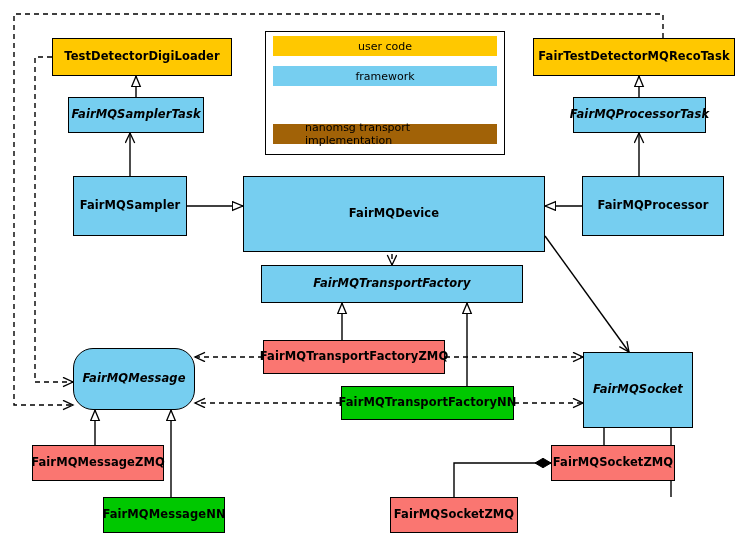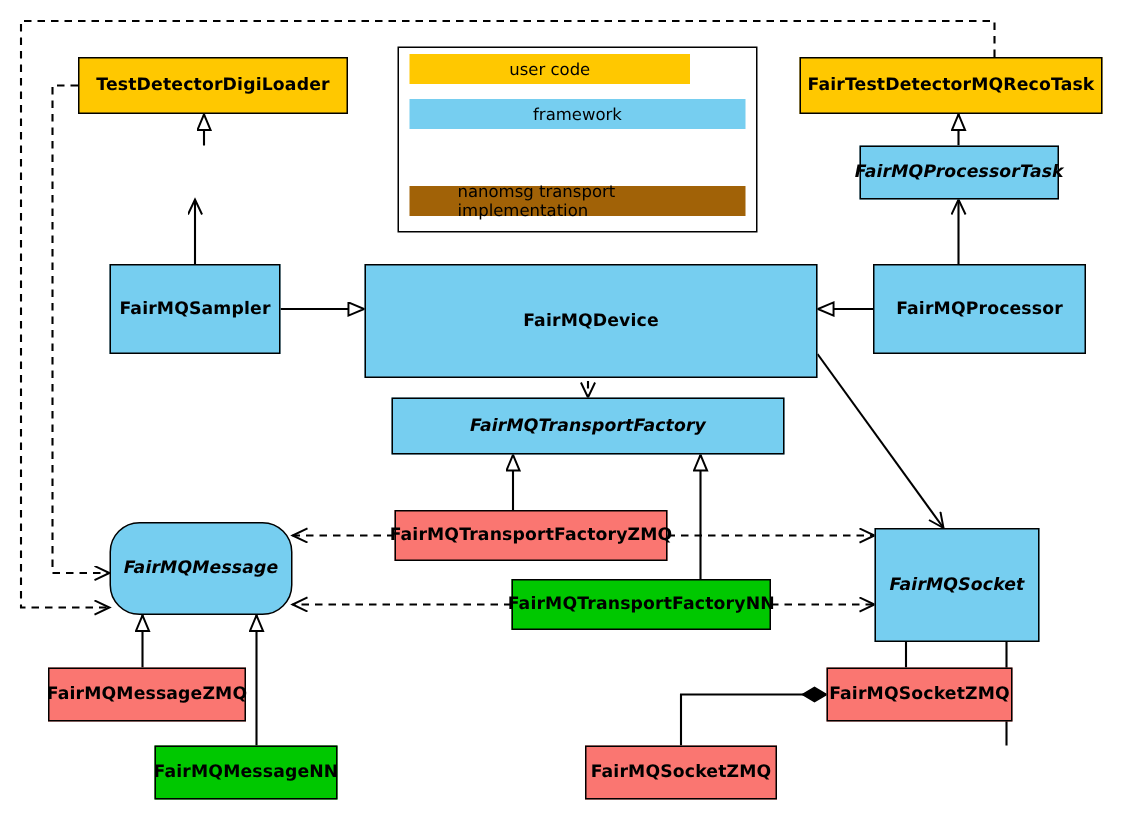--- a/index.html
+++ b/index.html
@@ -119,32 +119,35 @@
       <path d="M604,445 L604,414" marker-end="url(#hollowTri)"></path>
 
       <path d="M671,497 L671,414" marker-end="url(#hollowTri)"></path>
 
       <path d="M551,463 L454,463 L454,497" marker-start="url(#blackDiamond)"></path>
     </g>
   </svg>
 
   <div class="legend-box" style="left:265px; top:31px; width:240px; height:124px;">
   </div>
-  <div class="legend-row" style="left:273px; top:36px; width:187px; height:20px; background:#FFC800;">
+  <div class="legend-row" style="left:273px; top:36px; width:224px; height:20px; background:#FFC800;">
     <span>user code</span>
   </div>
   <div class="legend-row" style="left:273px; top:66px; width:224px; height:20px; background:#76CEF0;">
     <span>framework</span>
   </div>
   <div class="legend-row" style="left:273px; top:124px; width:224px; height:20px; background:#a16207;padding-left:32px;">
     <span>nanomsg transport implementation</span>
   </div>
 
   <div class="node" style="left:52px; top:38px; width:180px; height:38px; background:#FFC800;">
     <span>TestDetectorDigiLoader</span>
+  </div>
+  <div class="node abstract" style="left:68px; top:97px; width:136px; height:36px; background:#76CEF0;">
+    <span>FairMQSamplerTask</span>
   </div>
   <div class="node" style="left:73px; top:176px; width:114px; height:60px; background:#76CEF0;">
     <span>FairMQSampler</span>
   </div>
   <div class="node" style="left:243px; top:176px; width:302px; height:76px; background:#76CEF0;">
     <span>FairMQDevice</span>
   </div>
   <div class="node" style="left:582px; top:176px; width:142px; height:60px; background:#76CEF0;">
     <span>FairMQProcessor</span>
   </div>

